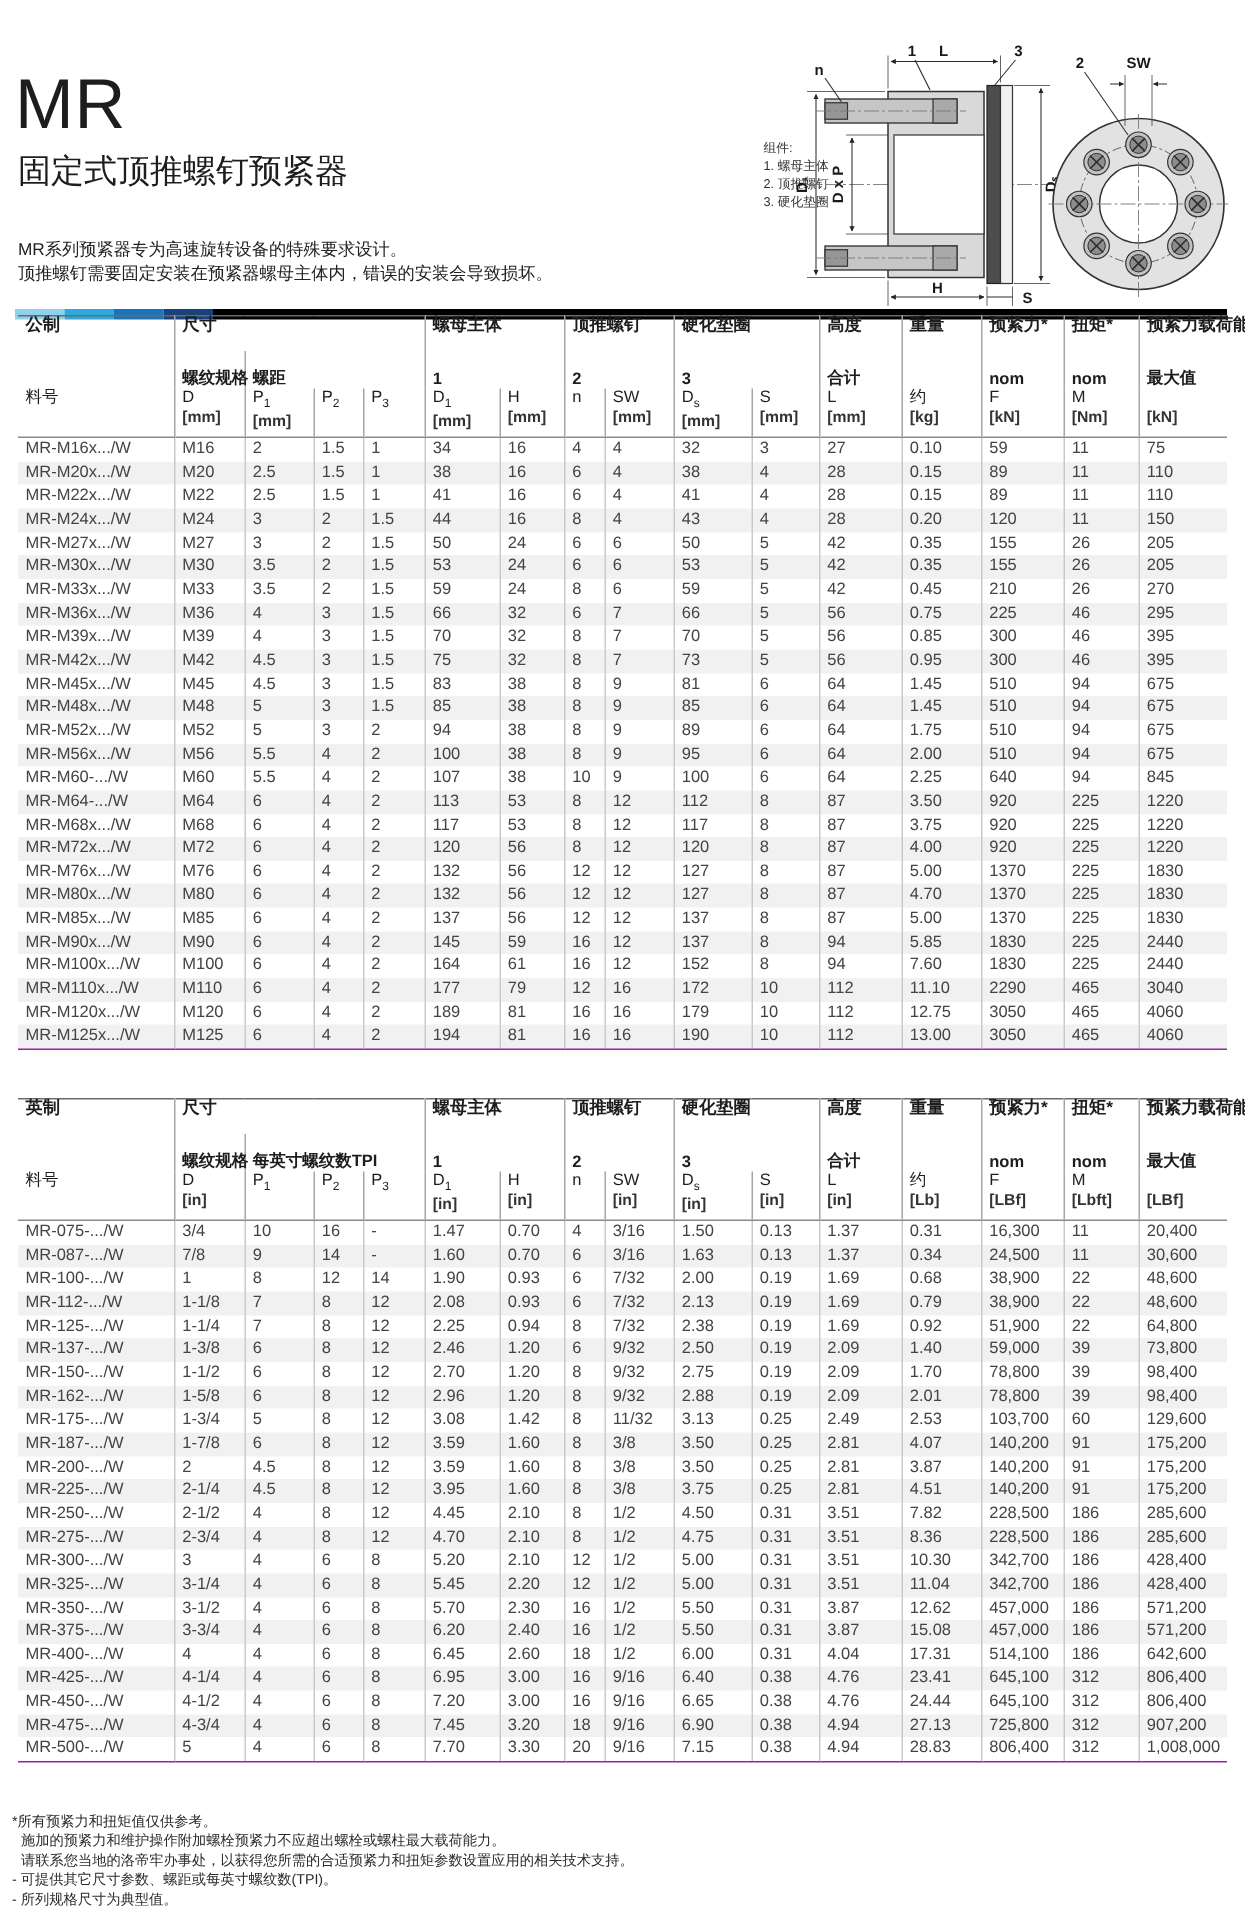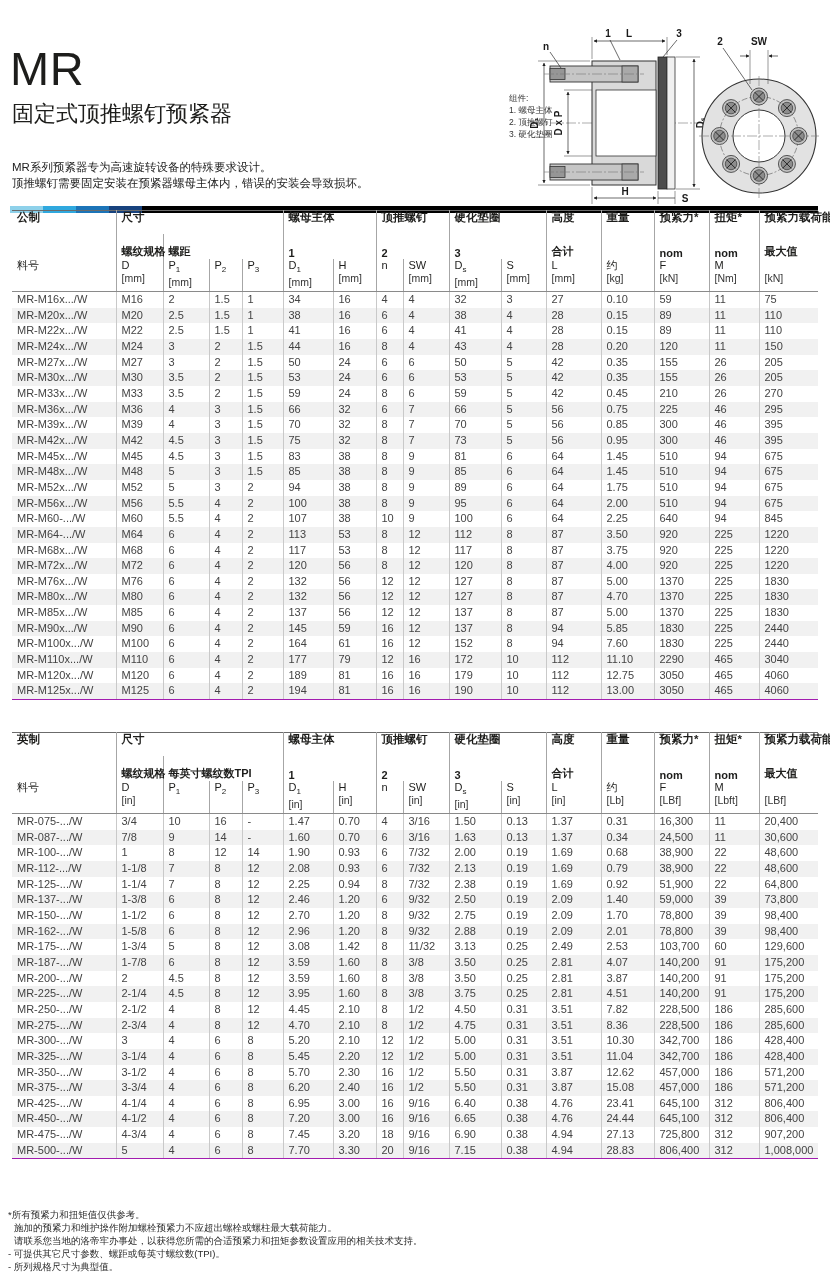--- a/index.html
+++ b/index.html
@@ -24,21 +24,21 @@
   .part{fill:#d9d9d9;stroke:#333;stroke-width:1}
   
   .dtable{position:absolute;left:12px;border-collapse:collapse;table-layout:fixed;width:806px;
           border-top:1px solid #6b6b6b}
   .dtable th,.dtable td{text-align:left;padding:0 0 0 5px;margin:0;white-space:nowrap;overflow:visible}
   .h1{font-weight:bold;font-size:11.5px;line-height:12.5px;vertical-align:top;padding-top:6px;height:23px;white-space:normal}
   .h2{font-weight:bold;font-size:11px;vertical-align:bottom;padding-bottom:4px;height:25px}
   .h3{vertical-align:top;height:32px;border-bottom:1px solid #8a8a8a;padding-top:1px}
   .hm{font-weight:normal;font-size:11px;line-height:13px}
   .hm sub{font-size:8px}
-  .hu{font-weight:normal;font-size:10.5px;line-height:12px;color:#333}
+  .hu{font-weight:bold;font-size:10.5px;line-height:12px;color:#333}
   .ctr{text-align:center;padding-left:0}
   .bl{border-left:1px solid #a6a6a6}
   .dtable td{border-left:1px solid #c9c9c9;height:15.65px;line-height:15.65px;font-size:11px;color:#434343}
   .dtable td:first-child{border-left:none}
   .dtable tbody tr:nth-child(even){background:#f1f1f1}
   .dtable tbody tr:last-child td{border-bottom:1px solid #a21caf}
   .metric{top:210px}
   .imperial{top:732px}
   col.w1{width:104px}col.w2{width:47px}col.w3{width:46px}col.w4{width:33px}col.w5{width:41px}
   col.w6{width:50px}col.w7{width:43px}col.w8{width:27px}col.w9{width:46px}col.w10{width:52px}
@@ -1215,20 +1215,38 @@
           <td>1/2</td>
           <td>5.50</td>
           <td>0.31</td>
           <td>3.87</td>
           <td>15.08</td>
           <td>457,000</td>
           <td>186</td>
           <td>571,200</td>
         </tr>
         <tr>
+          <td>MR-400-.../W</td>
+          <td>4</td>
+          <td>4</td>
+          <td>6</td>
+          <td>8</td>
+          <td>6.45</td>
+          <td>2.60</td>
+          <td>18</td>
+          <td>1/2</td>
+          <td>6.00</td>
+          <td>0.31</td>
+          <td>4.04</td>
+          <td>17.31</td>
+          <td>514,100</td>
+          <td>186</td>
+          <td>642,600</td>
+        </tr>
+        <tr>
           <td>MR-425-.../W</td>
           <td>4-1/4</td>
           <td>4</td>
           <td>6</td>
           <td>8</td>
           <td>6.95</td>
           <td>3.00</td>
           <td>16</td>
           <td>9/16</td>
           <td>6.40</td>

